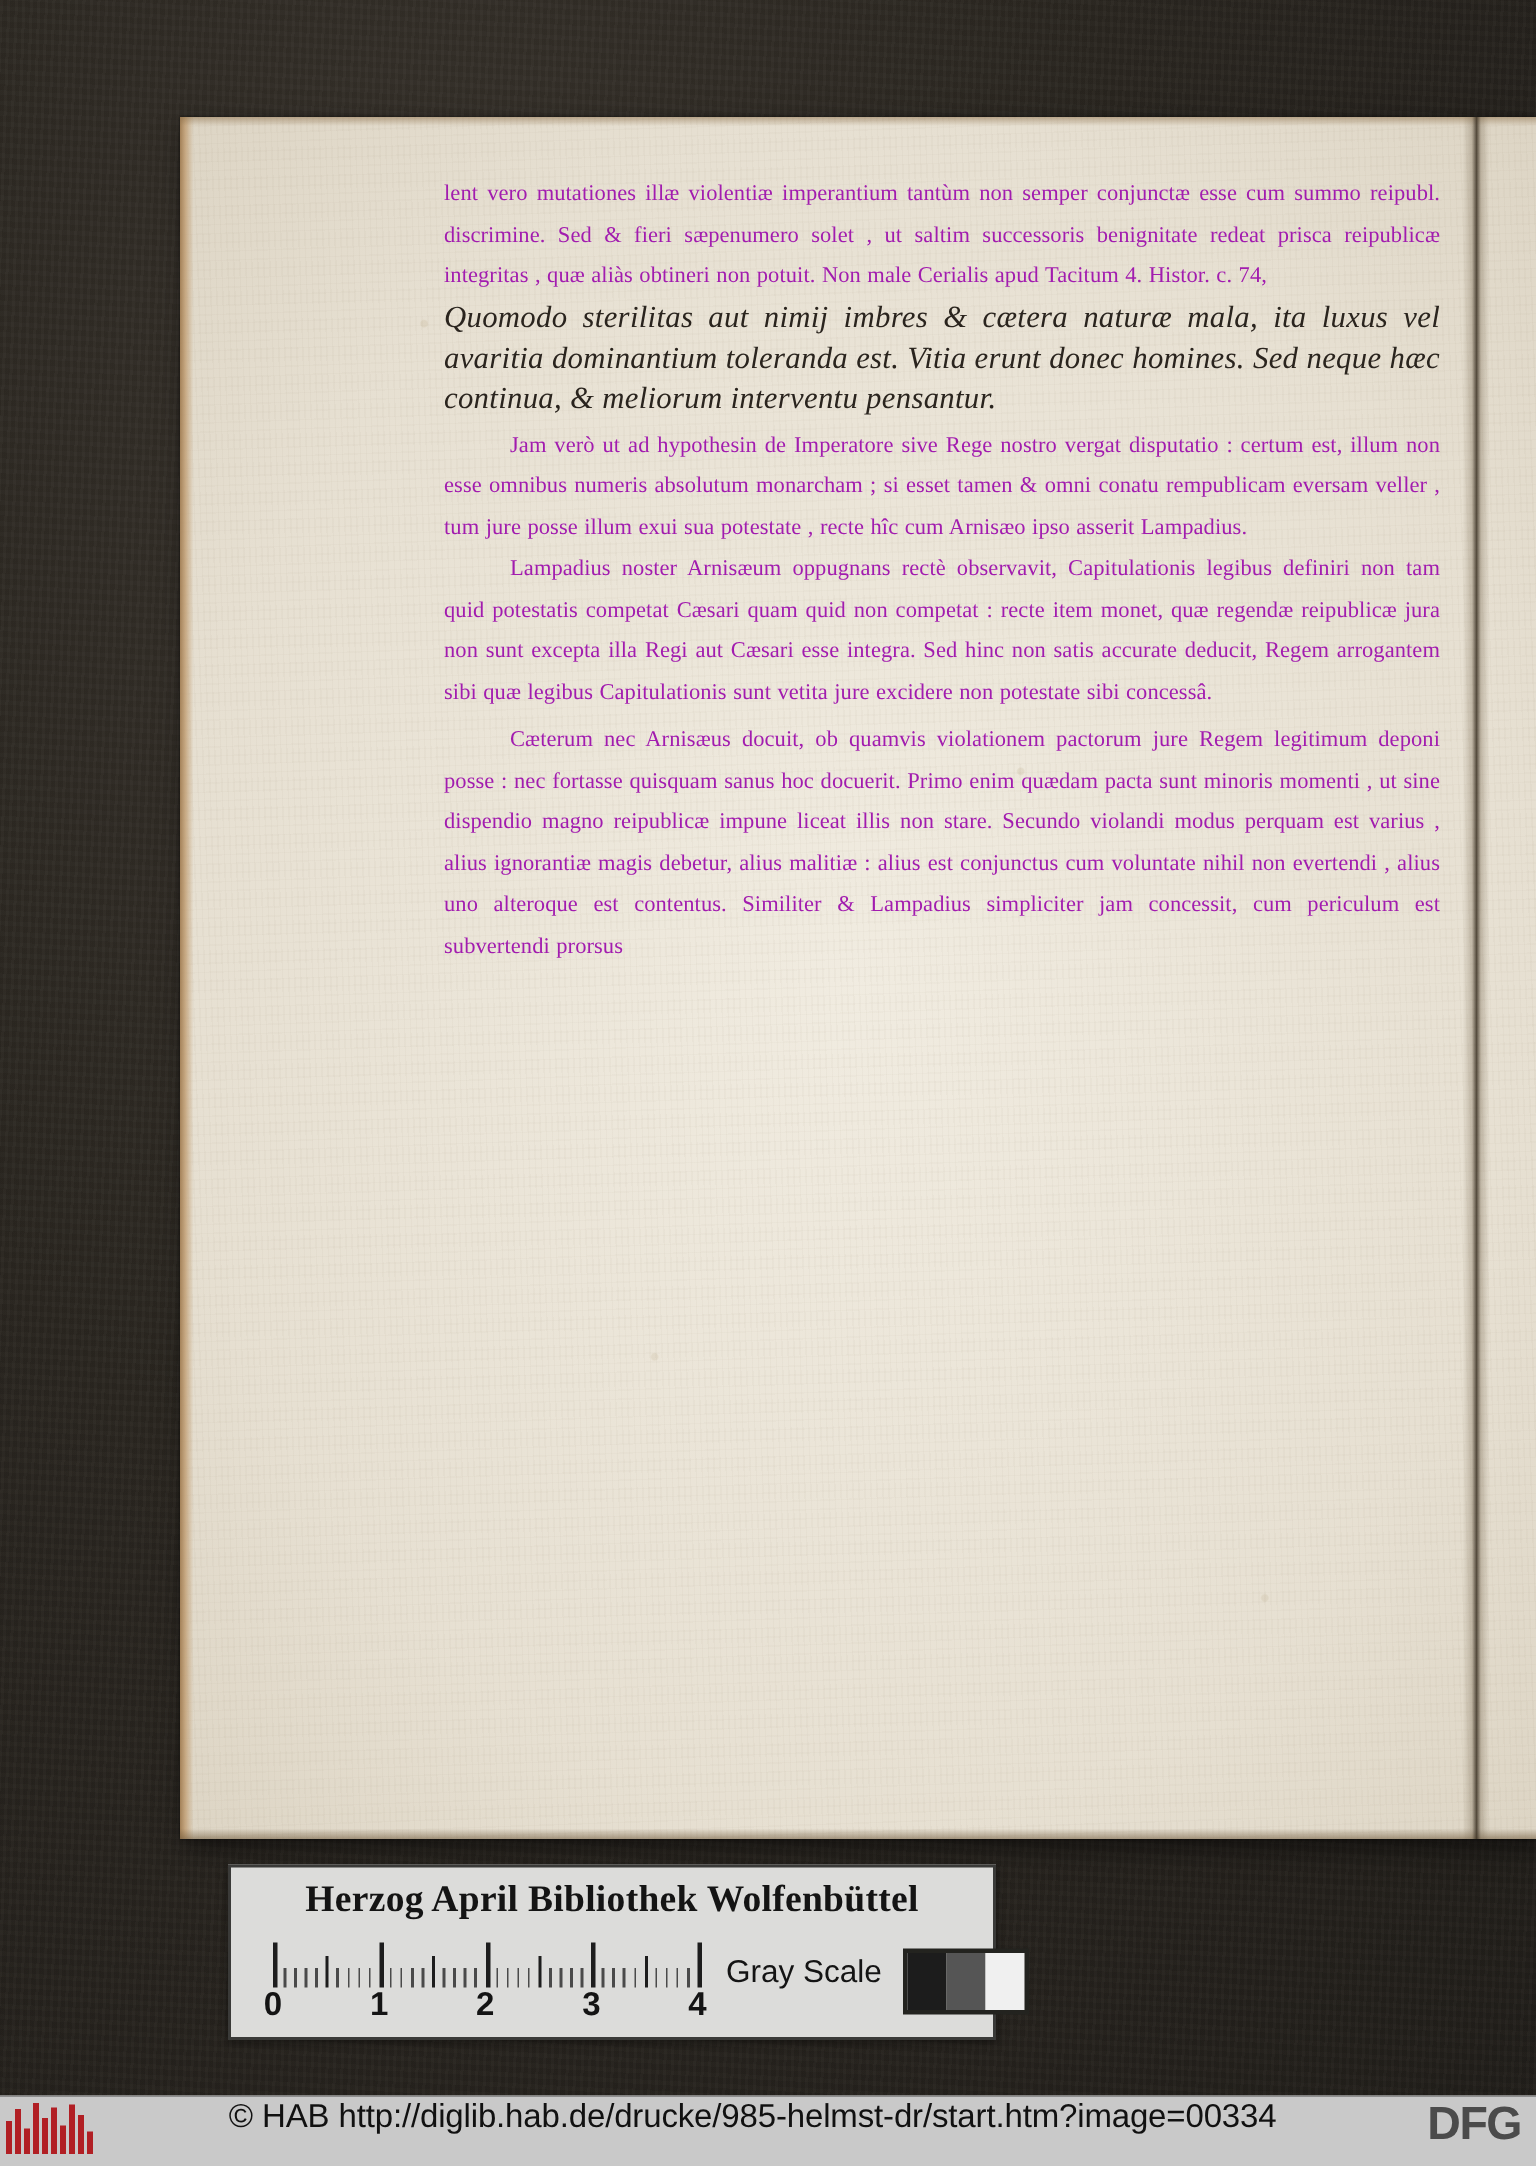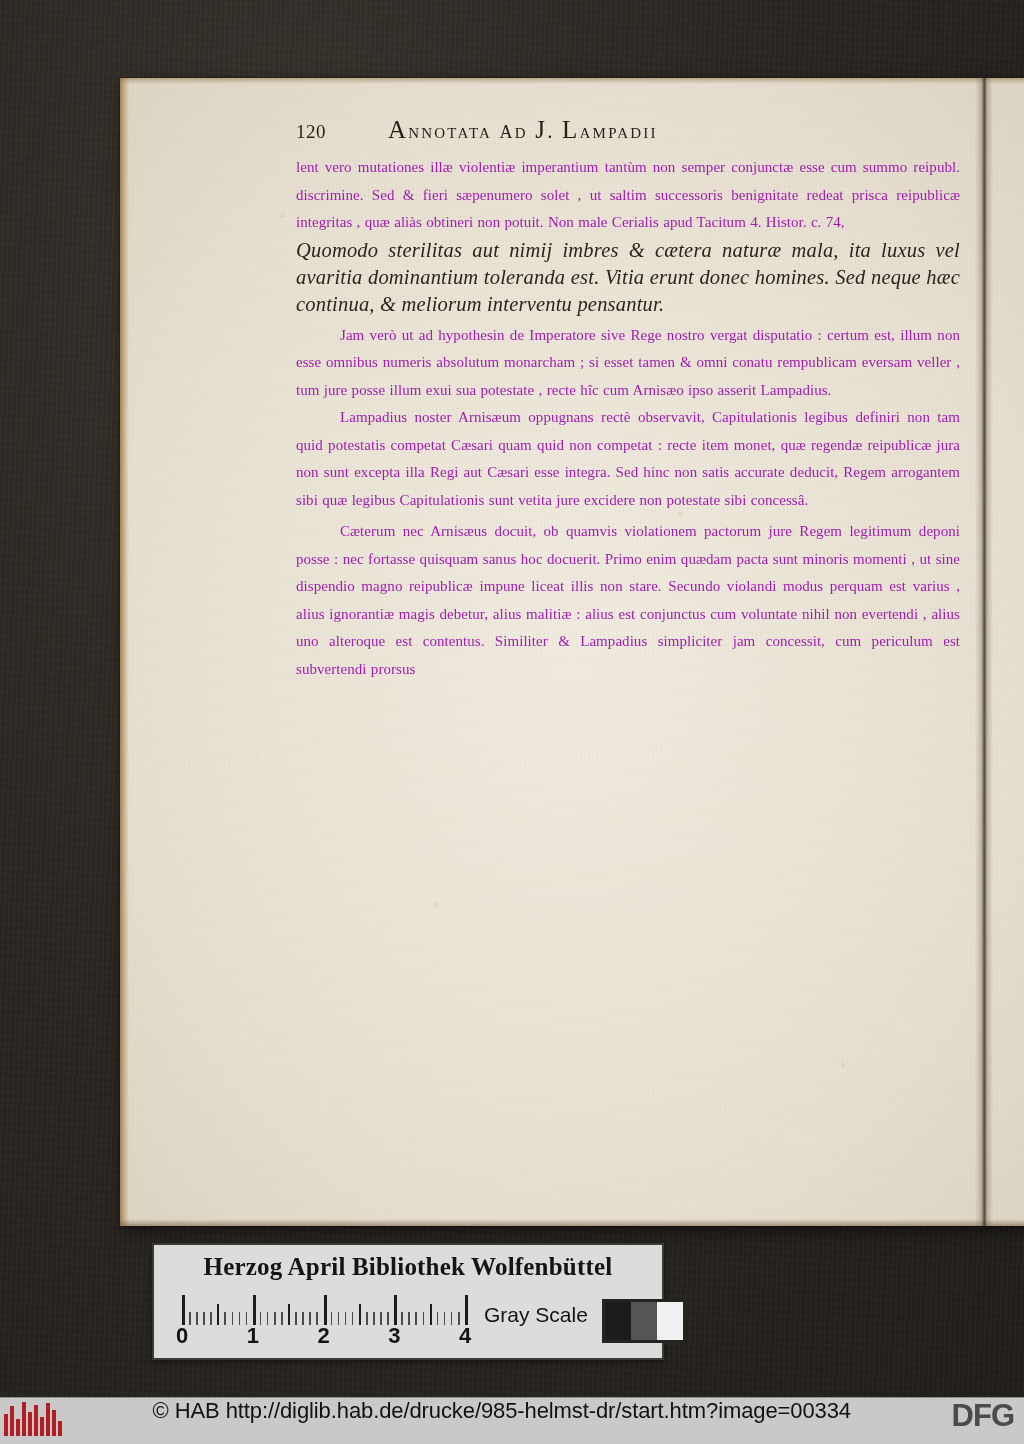--- a/index.html
+++ b/index.html
@@ -272,24 +272,20 @@
 
   <div id="page-leaf">
     <div class="paper-texture"></div>
     <div class="edge-left"></div>
     <div class="edge-top"></div>
     <div class="edge-bottom"></div>
     <div id="gutter"></div>
 
     <div id="text-block">
 
-      <div class="running-head">
-        <span class="folio">120</span>
-        <span class="head-title"><span class="big">A</span>nnotata <span class="big">a</span>d <span class="big">J</span>. <span class="big">L</span>ampadii</span>
-      </div>
 
       <p class="body">lent vero mutationes illæ violentiæ imperantium tantùm non semper conjunctæ esse cum summo reipubl. discrimine.   Sed &amp; fieri sæpenumero solet , ut saltim successoris benignitate redeat prisca reipublicæ integritas , quæ aliàs obtineri non potuit.   Non male Cerialis apud Tacitum 4. Histor. c. 74,</p>
 
       <p class="quote">Quomodo sterilitas aut nimij imbres &amp; cætera naturæ mala, ita luxus vel avaritia dominantium toleranda est.   Vitia erunt donec homines.   Sed neque hæc continua, &amp; meliorum interventu pensantur.</p>
 
       <div class="gap-sm"></div>
 
       <p class="body indent">Jam verò ut ad hypothesin de Imperatore sive Rege nostro vergat disputatio : certum est, illum non esse omnibus numeris absolutum monarcham ; si esset tamen &amp; omni conatu rempublicam eversam veller , tum jure posse illum exui sua potestate , recte hîc cum Arnisæo ipso asserit Lampadius.</p>
 
 

